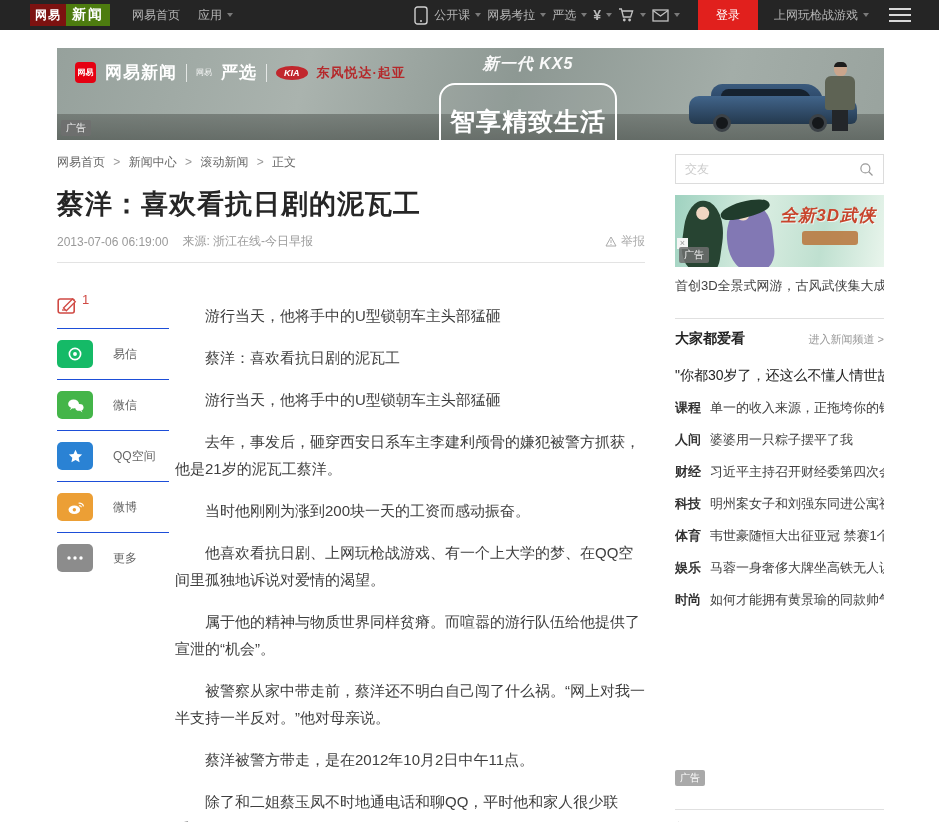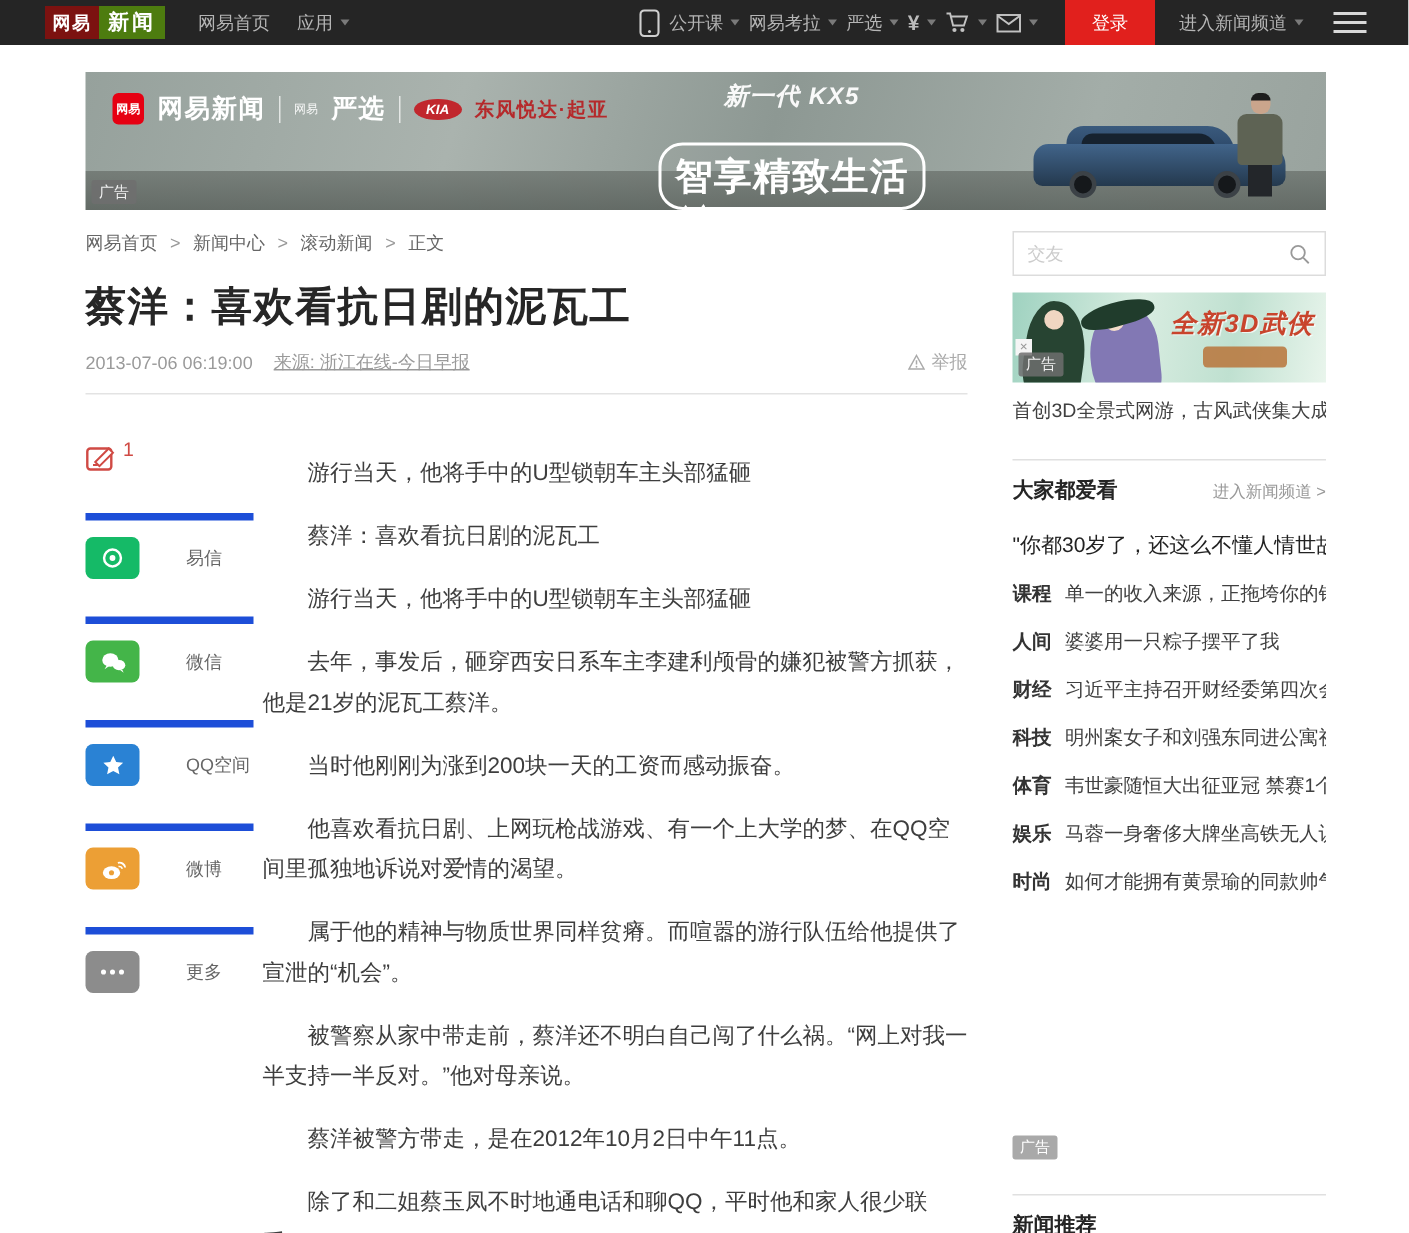--- a/index.html
+++ b/index.html
@@ -39,21 +39,21 @@
   .bn-news { font-size:17px; font-weight:bold; letter-spacing:1px; }
   .bn-sep { width:1px; height:18px; background:rgba(255,255,255,.7); }
   .bn-yx-small { font-size:8px; line-height:8px; opacity:.9; }
   .bn-yanxuan { font-size:17px; font-weight:bold; letter-spacing:1px; }
   .kia-oval { background:#c1272d; color:#fff; font-style:italic; font-weight:bold;
     font-size:9px; padding:2px 8px; border-radius:50%; }
   .bn-kia-brand { color:#b5292b; font-weight:bold; font-size:13px; letter-spacing:1px; }
   .bubble-wrap { position:absolute; left:382px; top:6px; width:178px; text-align:center;
     color:#fff; z-index:3; }
   .bn-model { font-size:16px; font-style:italic; font-weight:bold; letter-spacing:1px; opacity:.95; }
-  .bubble { border:2px solid #fff; border-radius:16px; padding:4px 6px; margin-top:20px;
+  .bubble { border:2px solid #fff; border-radius:16px; padding:20px 6px; margin-top:8px;
     font-size:25px; font-weight:bold; letter-spacing:1px; position:relative; background:rgba(255,255,255,.04); }
   .bubble::after { content:""; position:absolute; left:16px; bottom:-6px; width:10px; height:10px;
     border-right:2px solid #fff; border-bottom:2px solid #fff; transform:rotate(55deg) skewX(20deg);
     background:transparent; }
   .bn-sub { font-size:9px; margin-top:6px; letter-spacing:2px; opacity:.9; }
   .bn-sub::before,.bn-sub::after { content:"——"; margin:0 6px; opacity:.7; }
   .car { position:absolute; left:632px; bottom:8px; width:168px; height:50px; z-index:2; }
   .car-body { position:absolute; left:0; bottom:8px; width:168px; height:28px;
     background:linear-gradient(#41648a,#24394e); border-radius:10px 14px 6px 6px; }
   .car-roof { position:absolute; left:22px; bottom:30px; width:112px; height:18px;
@@ -73,47 +73,47 @@
 
   
   .main { display:flex; padding:0 55px 0 57px; margin-top:14px; gap:30px; }
   .left-pane { width:588px; }
   .right-pane { width:209px; }
 
   .breadcrumb { font-size:12px; color:#666; }
   .crumb { cursor:pointer; } .crumb-sep { margin:0 5px; color:#999; }
   .art-title { font-size:27px; font-weight:bold; color:#262626; margin:15px 0 11px; letter-spacing:1px; }
   .meta { display:flex; align-items:center; font-size:12px; color:#9a9a9a; }
-  .meta .src { margin-left:14px;text-decoration:underline; }
+  .meta .src { margin-left:14px; }
   .report { margin-left:auto; display:flex; align-items:center; gap:4px; cursor:pointer; color:#aaa; }
   .title-divider { border-bottom:1px solid #e3e3e3; margin-top:12px; }
 
   .article-row { display:flex; }
   .share-col { width:118px; flex-shrink:0; padding-top:32px; }
   .comment-box { display:flex; align-items:flex-start; gap:2px; padding-bottom:12px; cursor:pointer; }
   .comment-num { color:#d04a44; font-size:13px; margin-top:-3px; }
-  .share-item { display:flex; align-items:center; gap:31px; padding:11px 0;
-    border-top:5px solid #1d4ed8; width:112px; cursor:pointer;margin-top:14px; }
+  .share-item { display:flex; align-items:center; gap:20px; padding:11px 0;
+    border-top:1px solid #1d4ed8; width:112px; cursor:pointer; }
   .share-ic { width:36px; height:28px; border-radius:5px; display:flex;
     align-items:center; justify-content:center; }
   .ic-yixin { background:#15ba67; } .ic-wechat { background:#44b549; }
   .ic-qzone { background:#2a82d4; } .ic-weibo { background:#ec9f35; }
   .ic-more { background:#8c8c8c; }
   .share-label { font-size:12px; color:#666; }
 
   .article { flex:1; padding-top:24px; font-size:15px; color:#3e3e3e; }
   .article p { text-indent:2em; line-height:27px; margin:15px 0; }
 
   
   .search-box { height:30px; border:1px solid #dcdcdc; display:flex; align-items:center;
     padding:0 9px; }
   .search-input { border:none; outline:none; flex:1; font-size:12px; color:#333;
     font-family:inherit; }
   .search-input::placeholder { color:#ccc; }
-  .game-ad { position:relative; height:60px; margin-top:11px; overflow:hidden;
+  .game-ad { position:relative; height:72px; margin-top:11px; overflow:hidden;
     background:linear-gradient(100deg,#9fd2c0,#d9ede1 40%,#bfe0d0 70%,#e9f5ec); cursor:pointer; }
   .fig1 { position:absolute; left:8px; top:6px; width:40px; height:70px; background:#274432;
     border-radius:40% 55% 20% 40%; transform:rotate(8deg); }
   .fig1::after { content:""; position:absolute; left:10px; top:6px; width:13px; height:13px;
     background:#f0d6c2; border-radius:50%; }
   .fig2 { position:absolute; left:52px; top:10px; width:46px; height:66px; background:#8278b4;
     border-radius:50% 40% 30% 45%; transform:rotate(-6deg); }
   .fig2::before { content:""; position:absolute; left:12px; top:2px; width:13px; height:13px;
     background:#f3dcca; border-radius:50%; }
   .fig2::after { content:""; position:absolute; left:-4px; top:-4px; width:50px; height:16px;
@@ -186,21 +186,21 @@
     </span>
     <span class="tb-item">
       <svg width="17" height="13" viewBox="0 0 17 13">
         <rect x="1" y="1" width="15" height="11" fill="none" stroke="#c2c2c2" stroke-width="1.3"></rect>
         <path d="M1 1.5l7.5 5.5L16 1.5" fill="none" stroke="#c2c2c2" stroke-width="1.3"></path>
       </svg>
       <span class="caret"></span>
     </span>
     <span class="login-btn">登录</span>
     <span class="register">
-      <span>进入新闻频道</span>
+      <span>上网玩枪战游戏</span>
       <span class="caret"></span>
     </span>
     <span class="burger">
       <span></span>
         <span></span>
         <span></span>
     </span>
   </div>
 </div>
 

